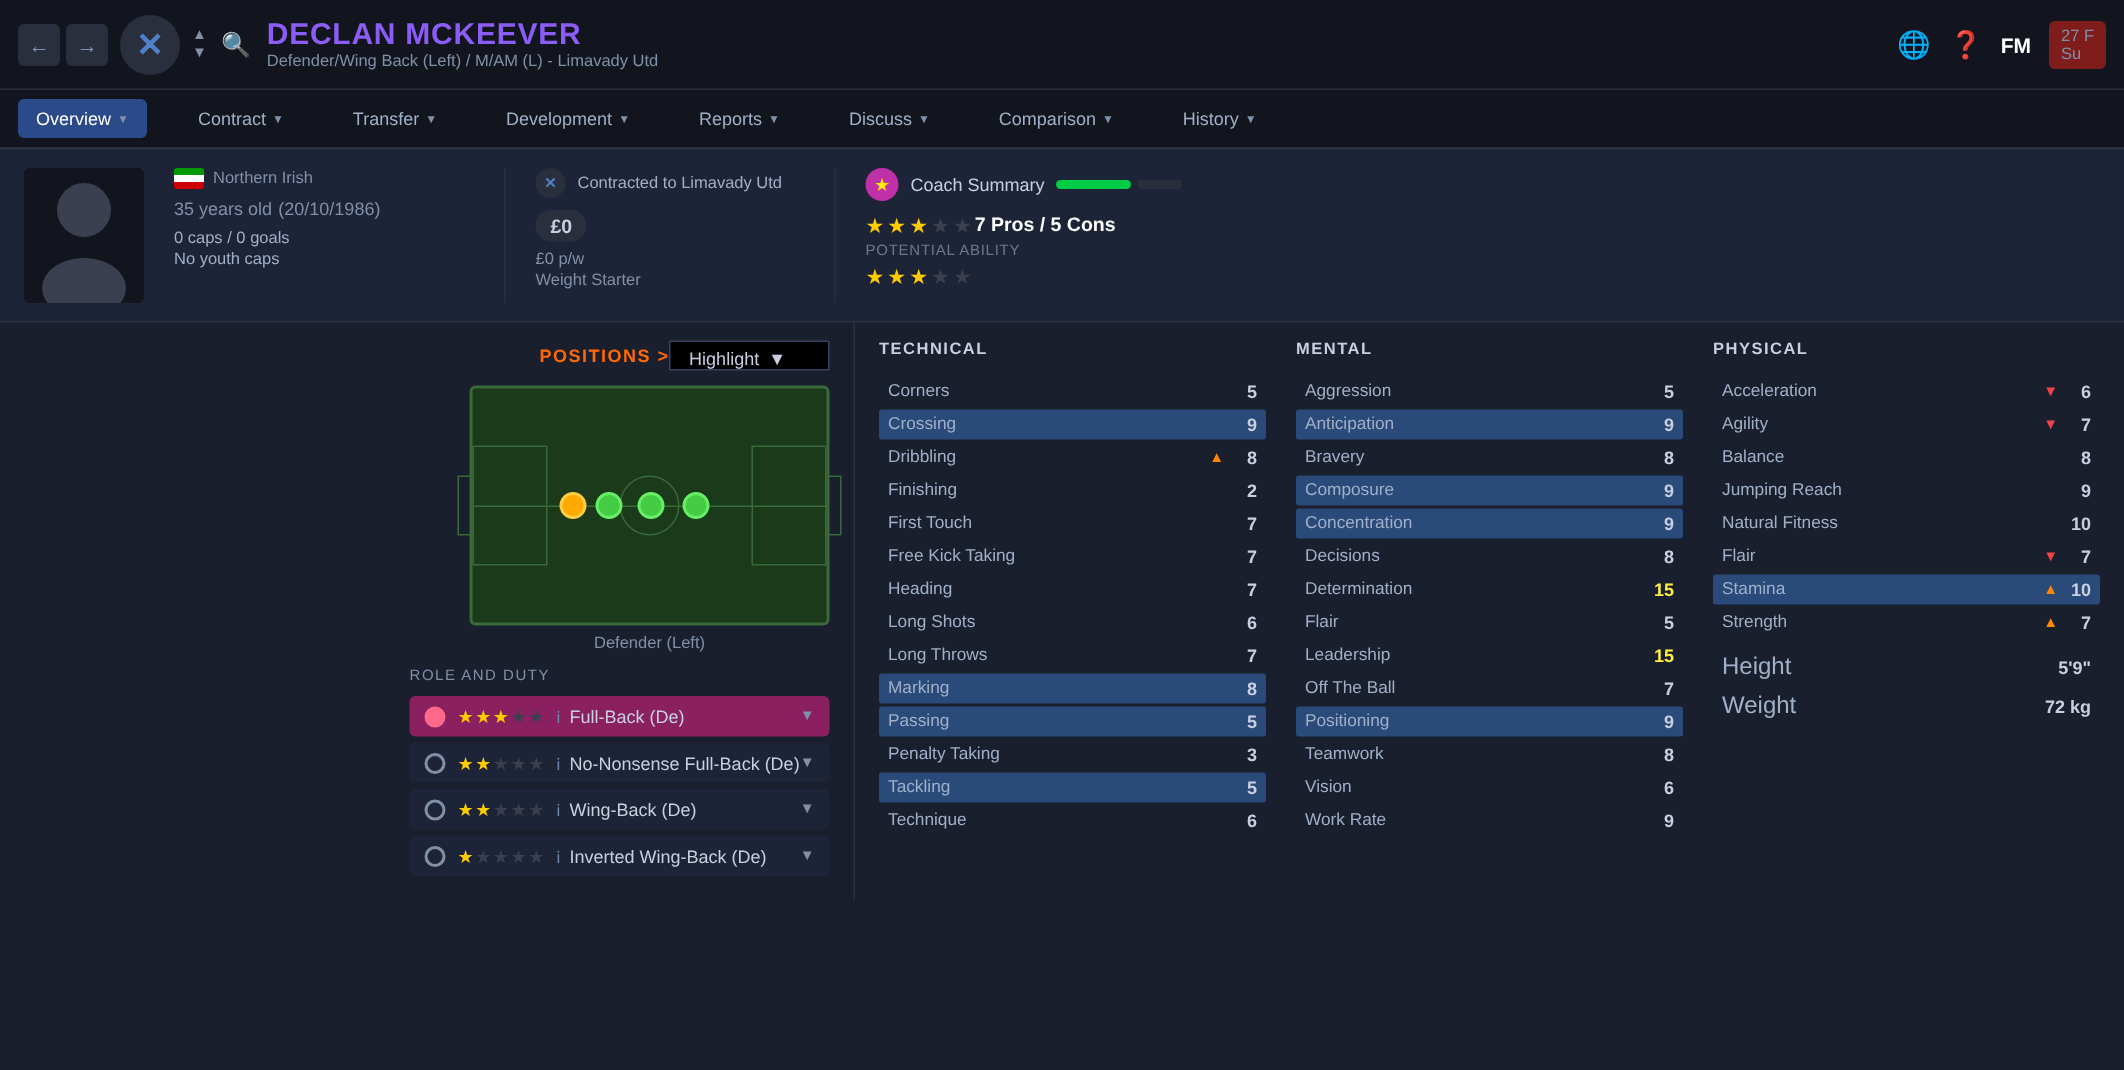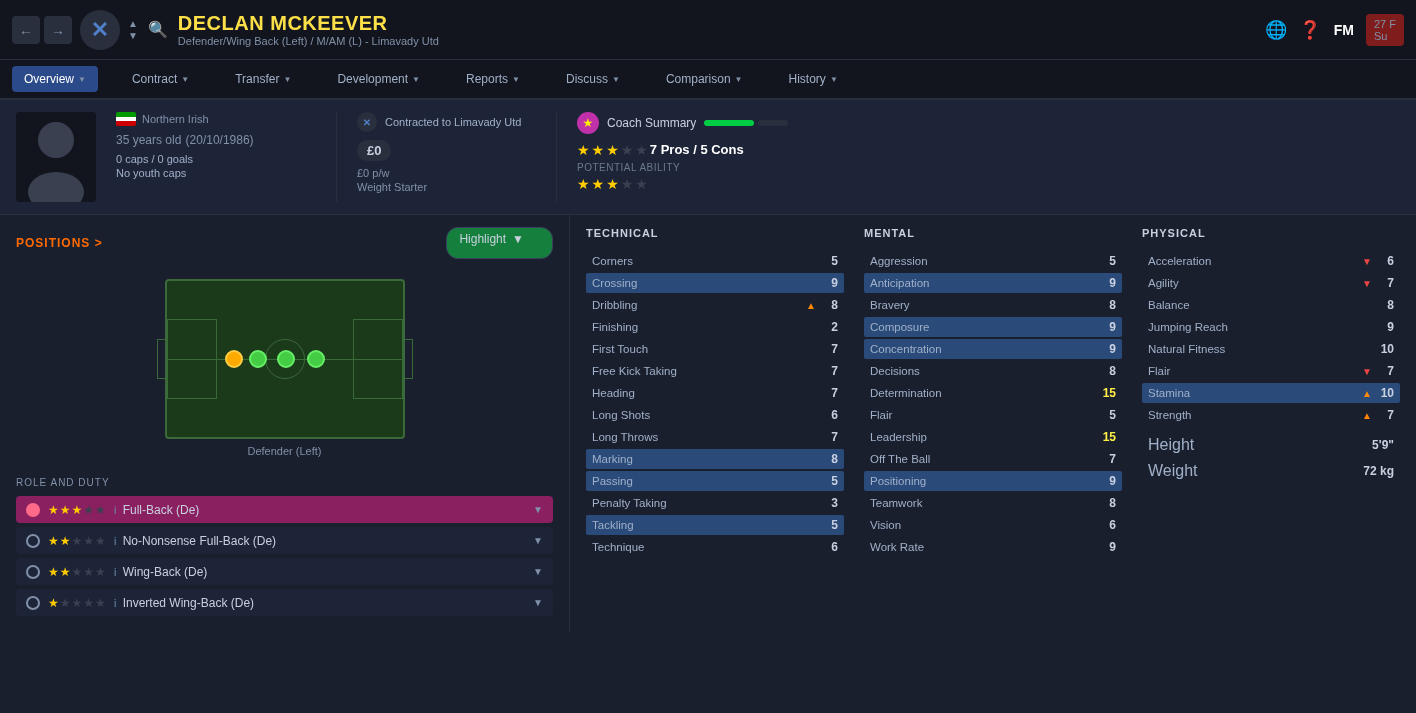--- a/index.html
+++ b/index.html
@@ -74,21 +74,21 @@
       margin-right: 10px;
       color: #8090a8;
       font-size: 16px;
     }
     .player-header-info {
       flex: 1;
     }
     .player-name {
       font-size: 20px;
       font-weight: bold;
-      color: #fde047;
+      color: #8b5cf6;
       letter-spacing: 0.5px;
     }
     .player-subtitle {
       color: #8090a8;
       font-size: 11px;
     }
     .top-bar-right {
       display: flex;
       align-items: center;
       gap: 12px;
@@ -309,41 +309,42 @@
       overflow: hidden;
     }
 
     
     .left-panel {
       width: 570px;
       padding: 12px 16px;
       border-right: 1px solid #2a2f3e;
       display: flex;
       flex-direction: column;
-      gap: 20px;
+      gap: 10px;
+      align-items: flex-end;
     }
 
     .positions-header {
       display: flex;
       align-items: center;
       justify-content: space-between;
     }
     .positions-label {
       color: #ff6a00;
       font-size: 12px;
       font-weight: bold;
       letter-spacing: 1px;
       cursor: pointer;
     }
     .highlight-dropdown {
-      background: #15803d;
+      background: #000000;
       border: 1px solid #3a4060;
       color: #c8d0e0;
-      padding: 4px 28px 12px 12px;
-      border-radius: 12px;
+      padding: 4px 28px 0 12px;
+      border-radius: 1px;
       font-size: 12px;
       cursor: pointer;
       position: relative;
       display: flex;
       align-items: center;
       gap: 6px;
     }
 
     
     .pitch-container {

